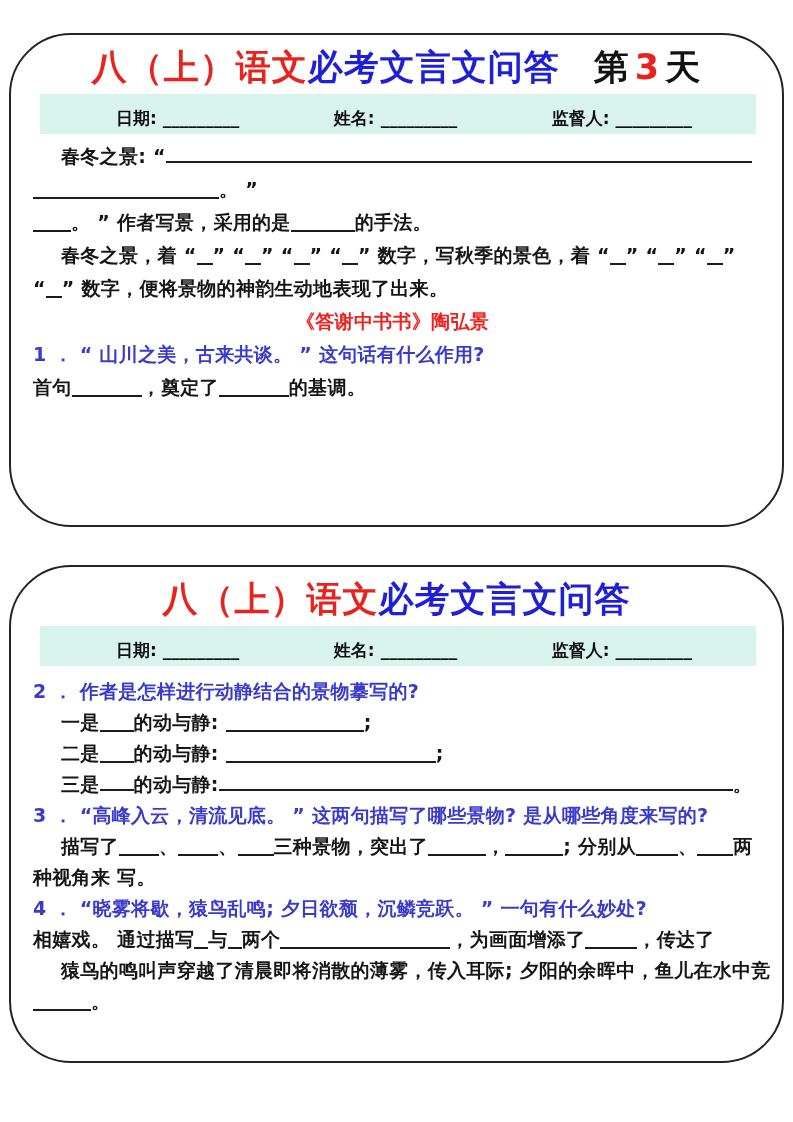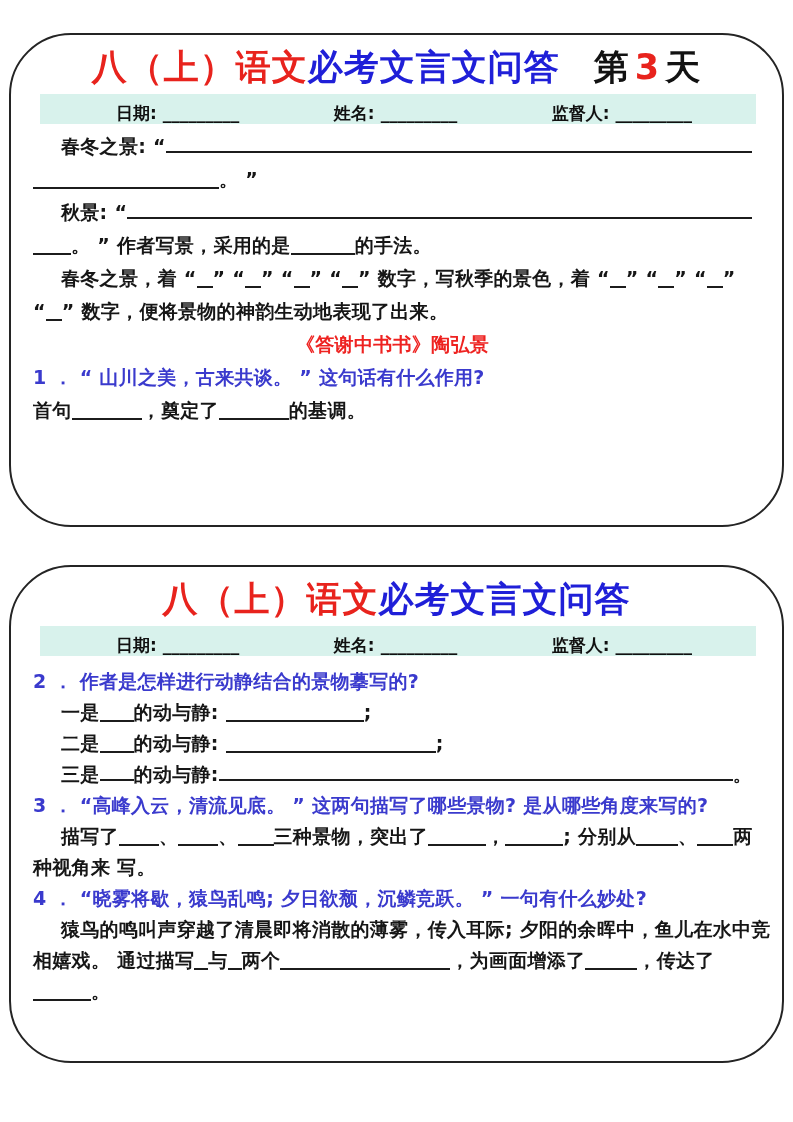--- a/index.html
+++ b/index.html
@@ -16,21 +16,21 @@
   .card-title{
     margin-top:9px;height:47px;display:flex;align-items:center;justify-content:center;
     gap:34px;font-size:35px;font-weight:700;letter-spacing:1px;white-space:nowrap;
   }
   .title-main{white-space:nowrap;}
   .t-red{color:#e8231d;}
   .t-blue{color:#1f1fd8;}
   .day{white-space:nowrap;color:#121212;}
   .day .num{color:#e8231d;padding:0 5px;}
   .card-bar{
-    margin:3px 26px 0 29px;height:30px;background:#d8f2ec;
+    margin:3px 26px 0 29px;height:40px;background:#d8f2ec;
     display:flex;align-items:center;justify-content:space-between;
     padding:8px 64px 0 76px;box-sizing:border-box;
     font-size:17px;font-weight:700;color:#101010;white-space:nowrap;
   }
   .bar-group{display:flex;align-items:baseline;gap:6px;}
   .bar-blank{font-weight:700;letter-spacing:0;}
   .card-lines{margin:0 30px 0 22px;}
   .card-1 .card-lines{margin-top:6px;}
   .card-2 .card-lines{margin-top:10px;}
   .line{
@@ -70,24 +70,20 @@
         <span>监督人:</span>
         <span class="bar-blank">_________</span>
       </span>
   </div>
   <div class="card-lines">
       <div class="line answer indent flexline">
         <span>春冬之景: “</span>
         <span class="blank fill"></span>
       </div>
       <div class="line answer"><span class="blank" style="width: 186px;"></span><span>。 ”</span></div>
-      <div class="line answer indent flexline">
-        <span>秋景: “</span>
-        <span class="blank fill"></span>
-      </div>
       <div class="line answer"><span class="blank" style="width: 38px;"></span><span>。 ” 作者写景，采用的是</span><span class="blank" style="width: 64px;"></span><span>的手法。</span></div>
       <div class="line answer indent"><span>春冬之景，着 “</span><span class="blank" style="width: 16px;"></span><span>” “</span><span class="blank" style="width: 16px;"></span><span>” “</span><span class="blank" style="width: 16px;"></span><span>” “</span><span class="blank" style="width: 16px;"></span><span>” 数字，写秋季的景色，着 “</span><span class="blank" style="width: 16px;"></span><span>” “</span><span class="blank" style="width: 16px;"></span><span>” “</span><span class="blank" style="width: 16px;"></span><span>”</span></div>
       <div class="line answer"><span>“</span><span class="blank" style="width: 16px;"></span><span>”  数字，便将景物的神韵生动地表现了出来。</span></div>
       <div class="line source"><span>《答谢中书书》陶弘景</span></div>
       <div class="line question"><span>1 ． “ 山川之美，古来共谈。 ” 这句话有什么作用?</span></div>
       <div class="line answer"><span>首句</span><span class="blank" style="width: 70px;"></span><span>，奠定了</span><span class="blank" style="width: 70px;"></span><span>的基调。</span></div>
     </div>
 </div>
 
 <div class="card card-2">
@@ -116,17 +112,17 @@
         <span>三是</span>
         <span class="blank" style="width: 34px;"></span>
         <span>的动与静: </span>
         <span class="blank fill"></span>
         <span>。</span>
       </div>
       <div class="line question"><span>3 ． “高峰入云，清流见底。 ” 这两句描写了哪些景物? 是从哪些角度来写的?</span></div>
       <div class="line answer indent"><span>描写了</span><span class="blank" style="width: 40px;"></span><span>、</span><span class="blank" style="width: 40px;"></span><span>、</span><span class="blank" style="width: 36px;"></span><span>三种景物，突出了</span><span class="blank" style="width: 58px;"></span><span>，</span><span class="blank" style="width: 58px;"></span><span>; 分别从</span><span class="blank" style="width: 42px;"></span><span>、</span><span class="blank" style="width: 36px;"></span><span>两</span></div>
       <div class="line answer"><span>种视角来 写。</span></div>
       <div class="line question"><span>4 ． “晓雾将歇，猿鸟乱鸣; 夕日欲颓，沉鳞竞跃。 ” 一句有什么妙处?</span></div>
+      <div class="line answer"><span>相嬉戏。 通过描写</span><span class="blank" style="width: 14px;"></span><span>与</span><span class="blank" style="width: 14px;"></span><span>两个</span><span class="blank" style="width: 170px;"></span><span>，为画面增添了</span><span class="blank" style="width: 52px;"></span><span>，传达了</span></div>
       <div class="line answer indent"><span>猿鸟的鸣叫声穿越了清晨即将消散的薄雾，传入耳际; 夕阳的余晖中，鱼儿在水中竞</span></div>
-      <div class="line answer"><span>相嬉戏。 通过描写</span><span class="blank" style="width: 14px;"></span><span>与</span><span class="blank" style="width: 14px;"></span><span>两个</span><span class="blank" style="width: 170px;"></span><span>，为画面增添了</span><span class="blank" style="width: 52px;"></span><span>，传达了</span></div>
       <div class="line answer"><span class="blank" style="width: 58px;"></span><span>。</span></div>
     </div>
 </div>
 
 </body></html>

